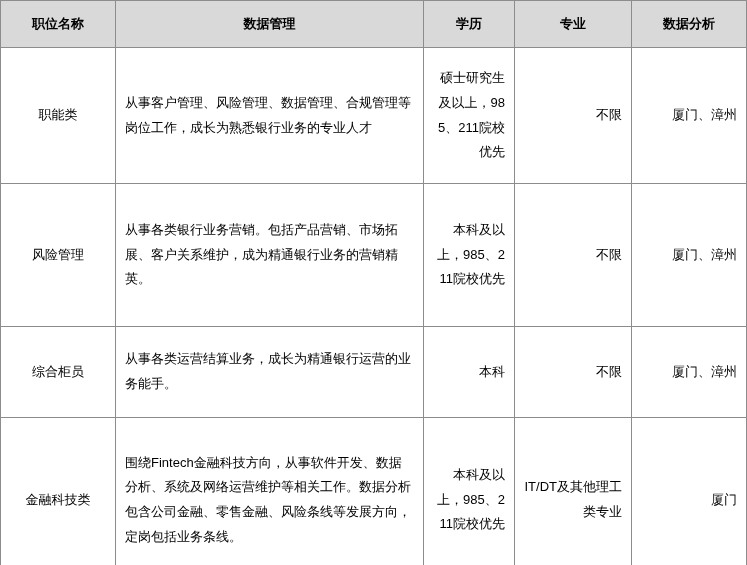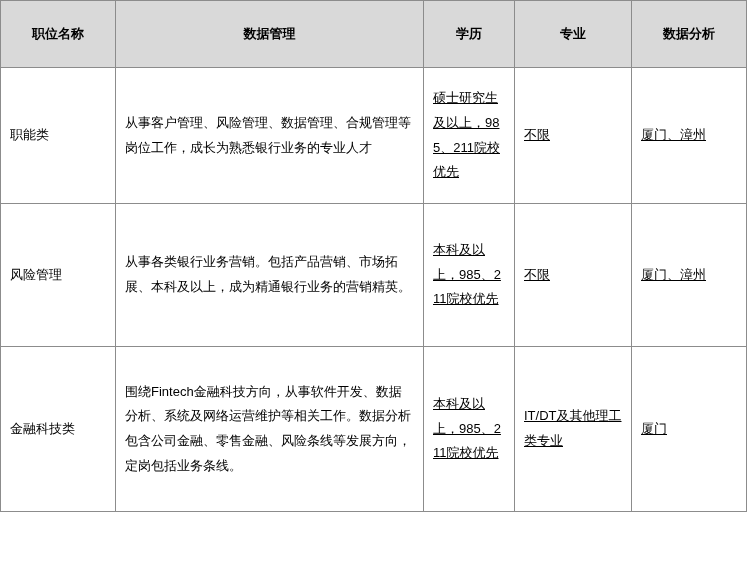--- a/index.html
+++ b/index.html
@@ -36,39 +36,39 @@
     line-height: 1.9;
     padding: 6px 9px;
     vertical-align: middle;
     word-break: break-all;
   }
   table.job-table thead th {
     background: #d9d9d9;
     font-weight: bold;
     text-align: center;
     height: 34px;
-    padding: 16px 6px;
+    padding: 6px 6px;
     font-size: 13px;
     line-height: 1.4;
   }
   td.cell-name {
+    text-align: center;
     font-size: 13px;
   }
   td.cell-desc {
     text-align: left;
     font-size: 12.5px;
     line-height: 2.0;
   }
   td.cell-edu,
   td.cell-major,
   td.cell-loc {
-    text-align: left;
+    text-align: right;
     font-size: 12.5px;
     line-height: 2.0;
-    text-decoration: underline;
   }
   tr.row-0 td { height: 123px; }
   tr.row-1 td { height: 130px; }
   tr.row-2 td { height: 78px; }
   tr.row-3 td { height: 152px; }
 </style>
 </head>
 <body>
 
 <div class="table-wrap">
@@ -92,22 +92,29 @@
     <tbody>
       <tr class="row-0">
         <td class="cell-name">职能类</td>
         <td class="cell-desc">从事客户管理、风险管理、数据管理、合规管理等岗位工作，成长为熟悉银行业务的专业人才</td>
         <td class="cell-edu">硕士研究生及以上，985、211院校优先</td>
         <td class="cell-major">不限</td>
         <td class="cell-loc">厦门、漳州</td>
       </tr>
       <tr class="row-1">
         <td class="cell-name">风险管理</td>
-        <td class="cell-desc">从事各类银行业务营销。包括产品营销、市场拓展、本科及以上，成为精通银行业务的营销精英。</td>
+        <td class="cell-desc">从事各类银行业务营销。包括产品营销、市场拓展、客户关系维护，成为精通银行业务的营销精英。</td>
         <td class="cell-edu">本科及以上，985、211院校优先</td>
+        <td class="cell-major">不限</td>
+        <td class="cell-loc">厦门、漳州</td>
+      </tr>
+      <tr class="row-2">
+        <td class="cell-name">综合柜员</td>
+        <td class="cell-desc">从事各类运营结算业务，成长为精通银行运营的业务能手。</td>
+        <td class="cell-edu">本科</td>
         <td class="cell-major">不限</td>
         <td class="cell-loc">厦门、漳州</td>
       </tr>
       <tr class="row-3">
         <td class="cell-name">金融科技类</td>
         <td class="cell-desc">围绕Fintech金融科技方向，从事软件开发、数据分析、系统及网络运营维护等相关工作。数据分析包含公司金融、零售金融、风险条线等发展方向，定岗包括业务条线。</td>
         <td class="cell-edu">本科及以上，985、211院校优先</td>
         <td class="cell-major">IT/DT及其他理工类专业</td>
         <td class="cell-loc">厦门</td>
       </tr>

